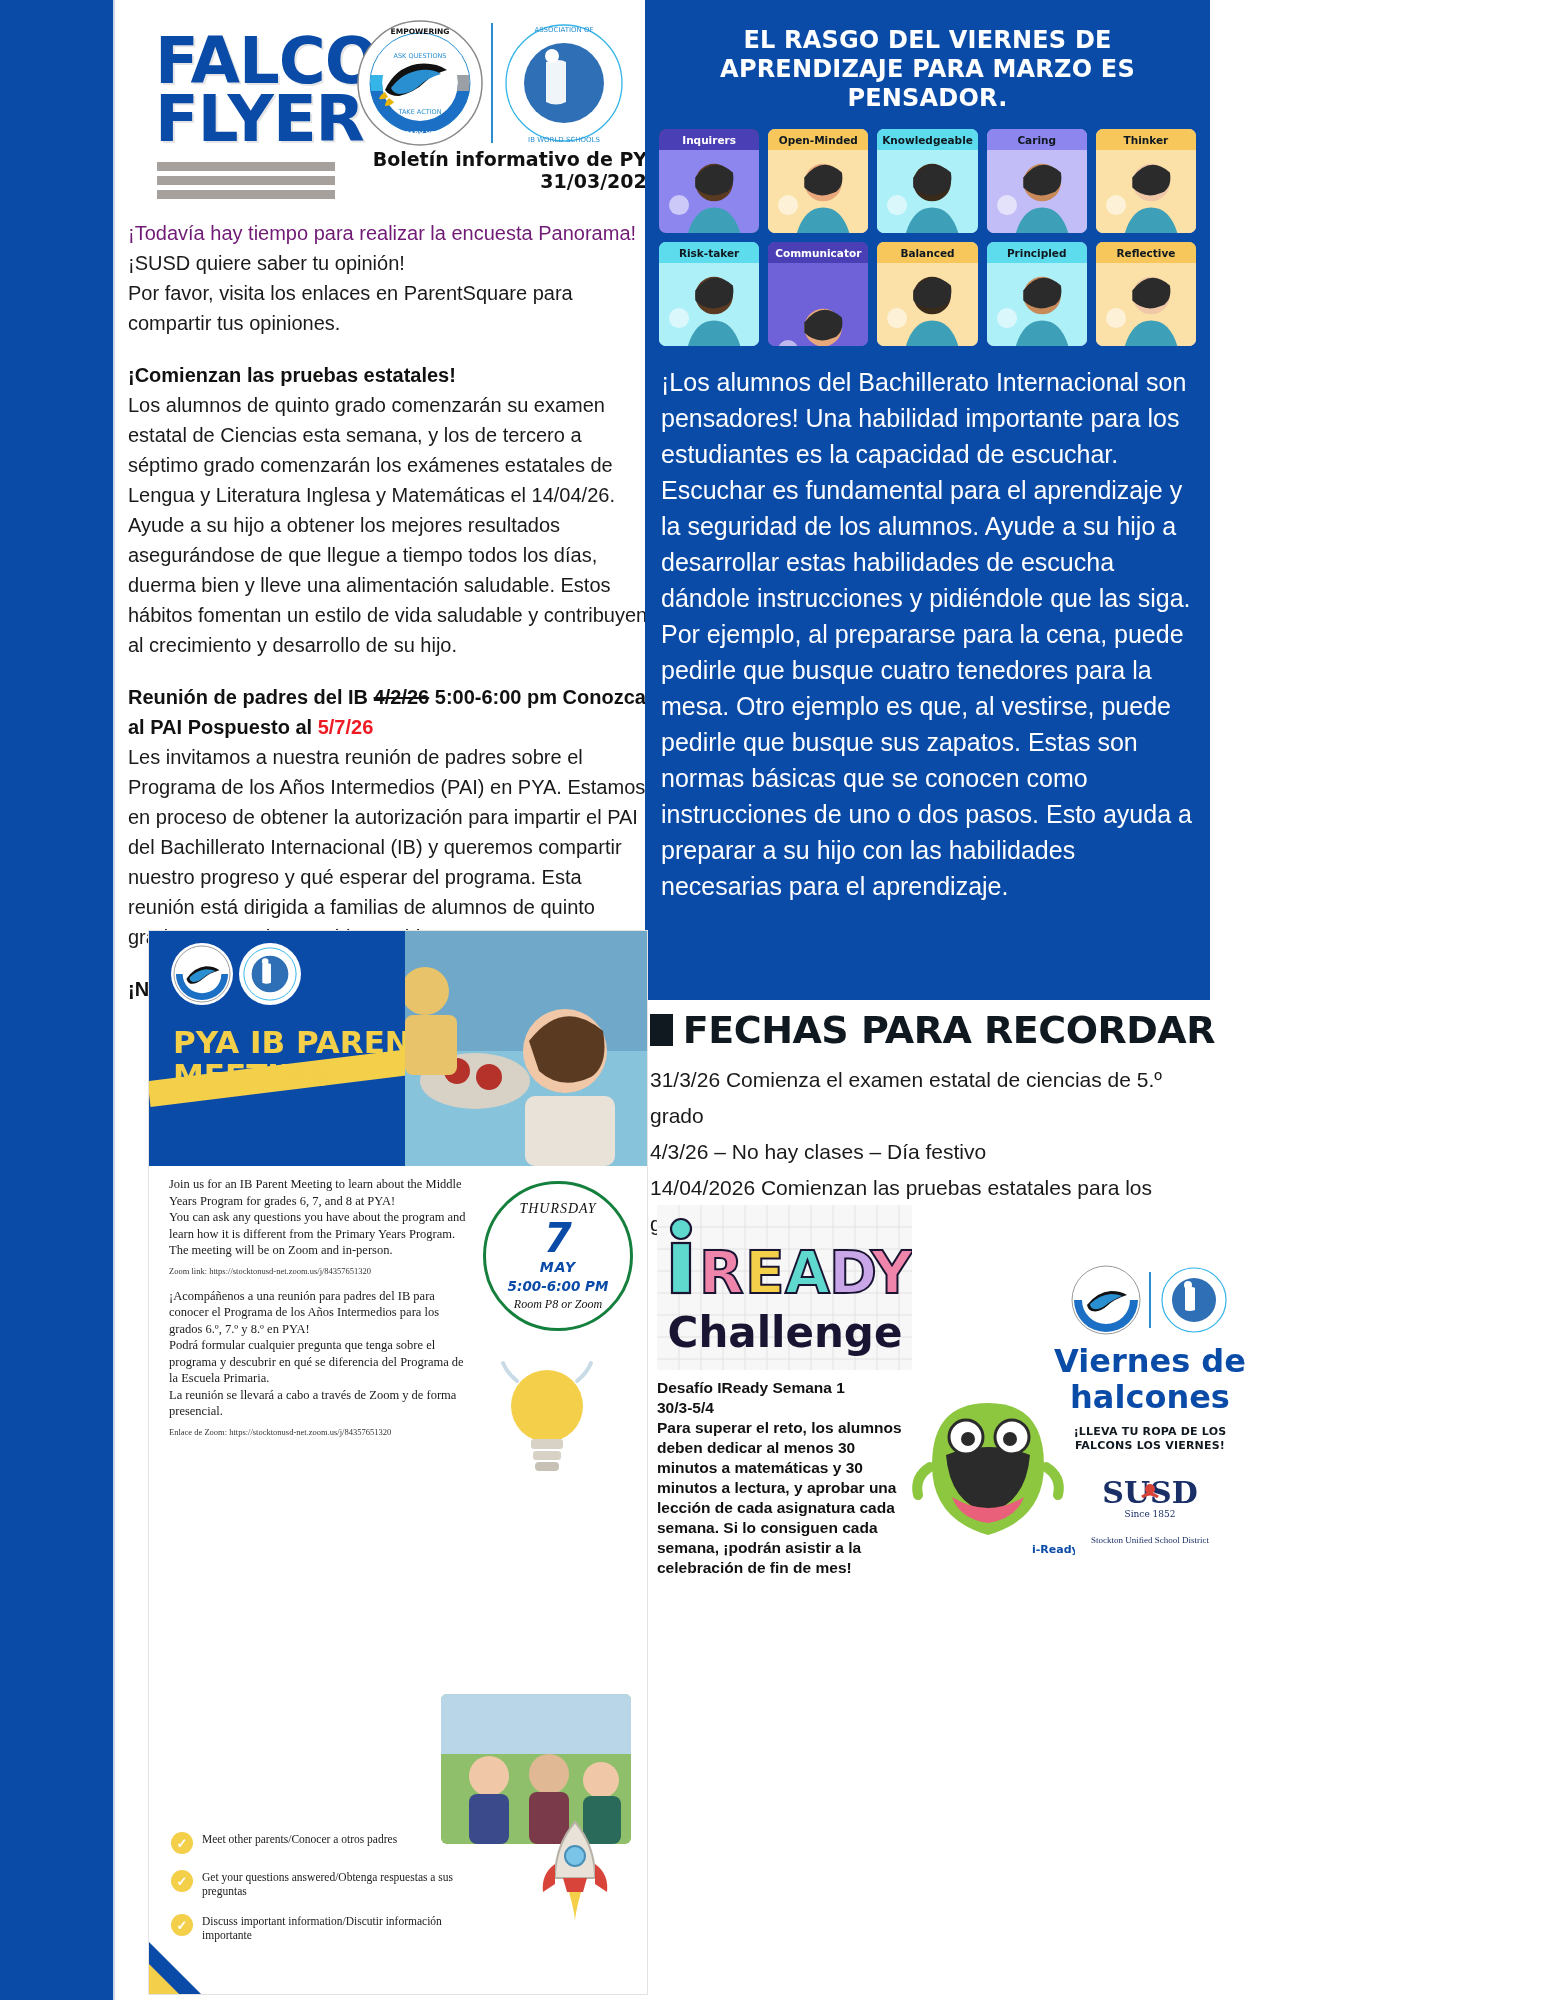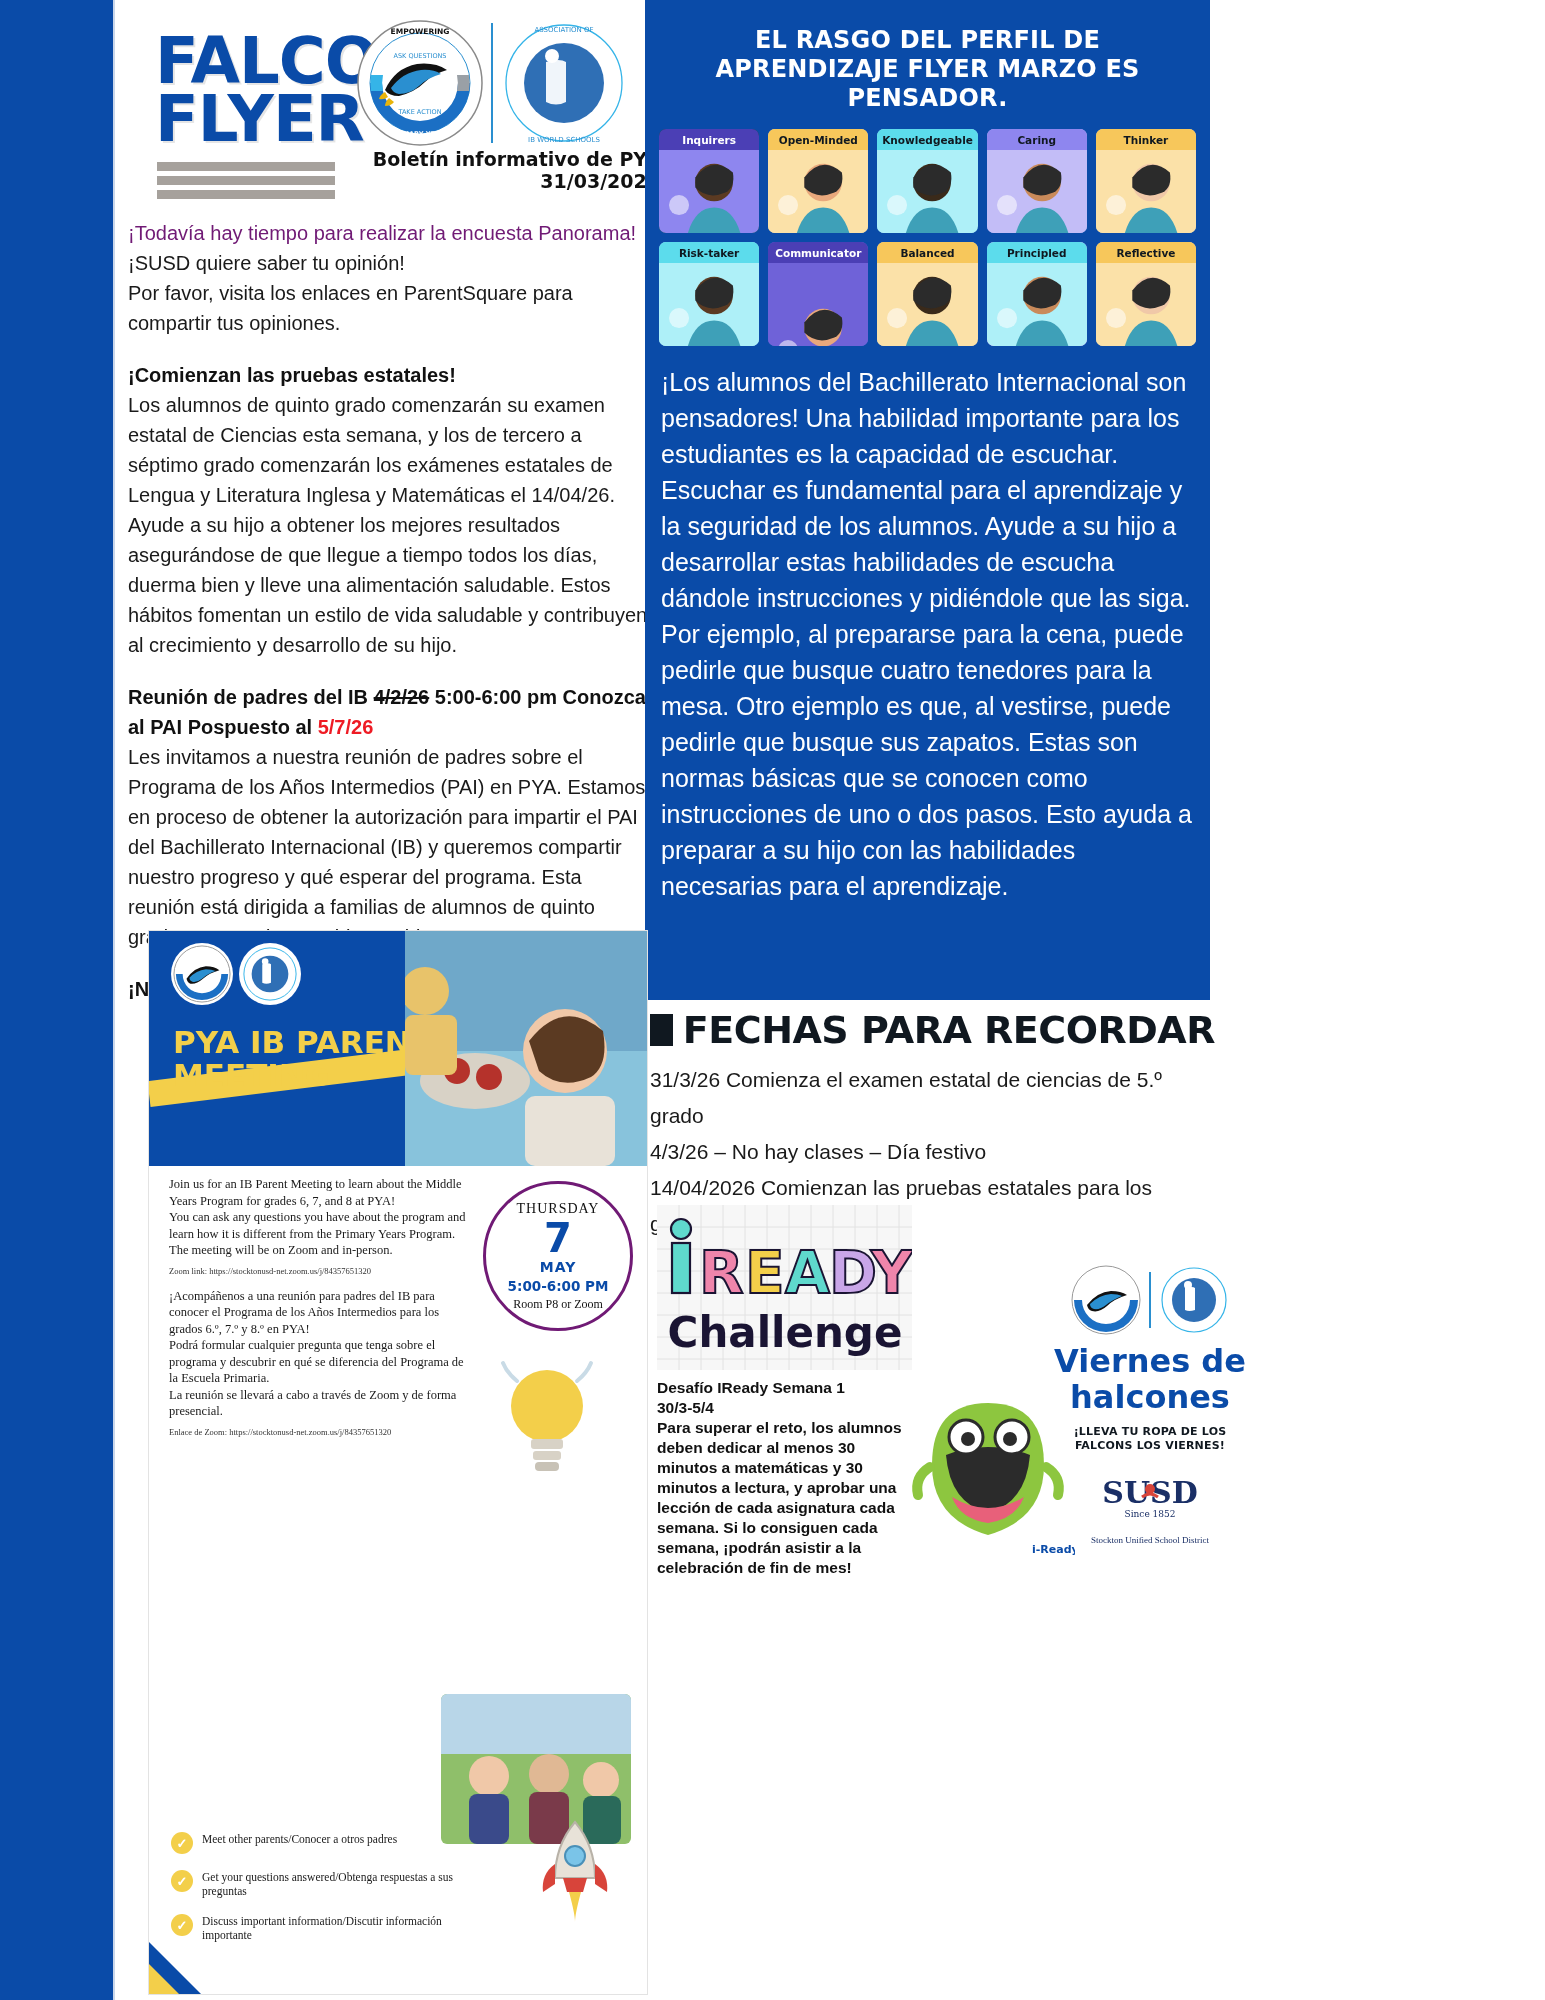--- a/index.html
+++ b/index.html
@@ -100,22 +100,22 @@
   .fc-photo1 { position:absolute; right:0; top:0; width:242px; height:235px; overflow:hidden; }
   .fc-photo1 svg { width:100%; height:100%; }
 
   .fc-body { padding:10px 16px 0 20px; position:relative; }
   .fc-en { font-size:12.5px; line-height:16.5px; color:#1a1a1a; font-family:"Liberation Serif", serif; }
   .fc-zoomline { font-size:8.5px; color:#333; margin-top:7px; font-family:"Liberation Serif", serif; }
   .fc-es { font-size:12.5px; line-height:16.5px; color:#1a1a1a; margin-top:12px; font-family:"Liberation Serif", serif; }
 
   .fc-datecircle {
     position:absolute; right:14px; top:250px; width:150px; height:150px; border-radius:50%;
-    border:3px solid #701a75; background:#fff; display:flex; flex-direction:column;
-    align-items:center; justify-content:center; text-align:center;
+    border:3px solid #15803d; background:#fff; display:flex; flex-direction:column;
+    align-items:center; justify-content:center; text-align:center;font-style:italic;
   }
   .dc-dow { font-family:"Liberation Serif", serif; font-size:14px; letter-spacing:1px; color:#111; }
   .dc-num { font-family:"DejaVu Sans", sans-serif; font-weight:800; font-size:40px; color:#0a4ba8; line-height:42px; }
   .dc-mon { font-family:"DejaVu Sans", sans-serif; font-weight:800; font-size:14px; color:#0a4ba8; letter-spacing:1px; }
   .dc-time { font-family:"DejaVu Sans", sans-serif; font-weight:800; font-size:13.5px; color:#0a4ba8; margin-top:3px; }
   .dc-room { font-family:"Liberation Serif", serif; font-size:12px; color:#111; margin-top:3px; }
 
   .fc-bullets { position:absolute; left:22px; bottom:36px; width:290px; }
   .fc-bullet { display:flex; align-items:flex-start; gap:9px; margin-bottom:16px; }
   .fc-check { width:22px; height:22px; border-radius:50%; background:#f3cf4a; flex:0 0 22px; display:flex; align-items:center; justify-content:center; font-size:13px; color:#fff; font-weight:bold;}
@@ -221,21 +221,21 @@
       <div class="p p-bold"><span>Reunión de padres del IB </span><span class="strike">4/2/26</span><span> 5:00-6:00 pm Conozca al PAI Pospuesto al </span><span class="red">5/7/26</span></div>
       <div class="p">Les invitamos a nuestra reunión de padres sobre el Programa de los Años Intermedios (PAI) en PYA. Estamos en proceso de obtener la autorización para impartir el PAI del Bachillerato Internacional (IB) y queremos compartir nuestro progreso y qué esperar del programa. Esta reunión está dirigida a familias de alumnos de quinto grado, ¡pero todos son bienvenidos!</div>
 
       <div class="spacer"></div>
 
       <div class="p p-bold">¡No hay clases el viernes 3 de abril de 2026!</div>
     </div>
   </div>
 
   <div class="right-panel">
-    <div class="rp-title">EL RASGO DEL PERFIL DE APRENDIZAJE FLYER MARZO ES PENSADOR.</div>
+    <div class="rp-title">EL RASGO DEL VIERNES DE APRENDIZAJE PARA MARZO ES PENSADOR.</div>
 
     <div class="card-grid" id="card-grid">
         <div class="lp-card" style="background: #14532d;">
           <div class="lp-label" style="background: rgb(75, 63, 181); color: rgb(255, 255, 255);">Inquirers</div>
           <div class="lp-art">
             <svg viewBox="0 0 80 70" preserveAspectRatio="none">
               <rect width="80" height="70" fill="#8e86ef"></rect>
               <circle cx="44" cy="26" r="15" fill="#5b3a22"></circle>
               <path d="M29 22 q14 -18 30 -4 q2 12 -6 16 q-14 6 -24 -4z" fill="#2b2b2b"></path>
               <path d="M22 70 q6 -24 22 -24 q16 0 22 24z" fill="#3ea0b8"></path>

